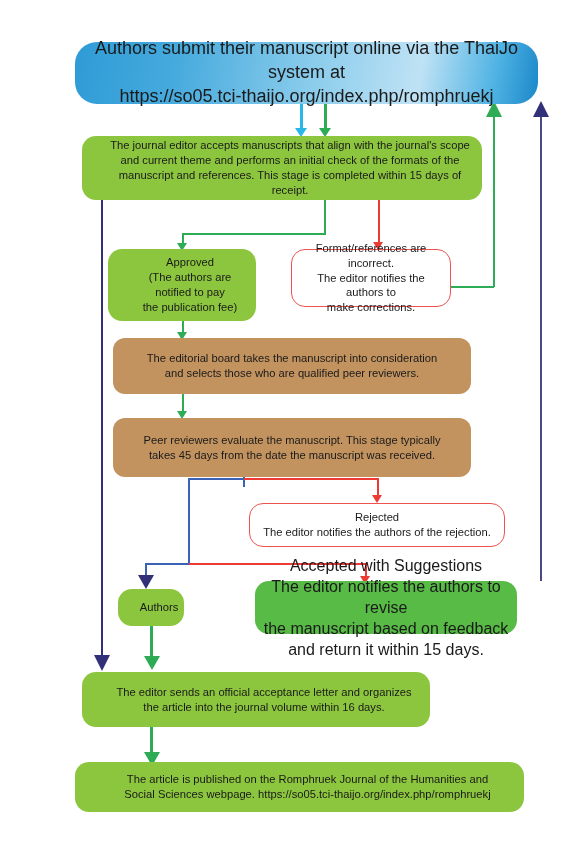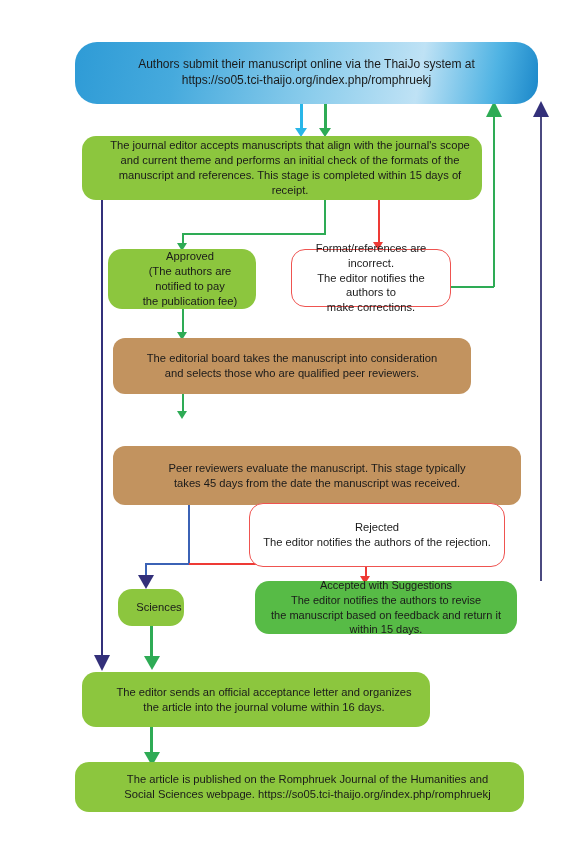--- a/index.html
+++ b/index.html
@@ -34,32 +34,32 @@
   .node .txt {
     display: block;
     white-space: pre-line;
     padding: 0 8px;
   }
 
   
   .box-submit {
     background: linear-gradient(100deg, #2e9bd6 0%, #46aadd 22%, #8ccdec 52%, #bfe2f5 74%, #4fb3e3 90%, #1b87c9 100%);
     border-radius: 22px;
-    font-size: 12px;
+    font-size: 18px;
   }
   .box-green-light {
     background: #8cc63e;
     border-radius: 14px;
     font-size: 11.2px;
     padding-left: 16px;
   }
   .box-green-mid {
     background: #57bb46;
     border-radius: 14px;
-    font-size: 11px;
+    font-size: 16px;
   }
   .box-brown {
     background: #c2935f;
     border-radius: 12px;
     font-size: 11.2px;
   }
   .box-outline-red {
     background: #ffffff;
     border: 1.6px solid #ef5350;
     border-radius: 14px;
@@ -150,49 +150,49 @@
     <span class="txt">Authors submit their manuscript online via the ThaiJo system at
 https://so05.tci-thaijo.org/index.php/romphruekj</span>
   </div>
 
   <div class="node box-green-light" style="left:82px; top:136px; width:400px; height:64px;">
     <span class="txt">The journal editor accepts manuscripts that align with the journal's scope
 and current theme and performs an initial check of the formats of the
 manuscript and references. This stage is completed within 15 days of receipt.</span>
   </div>
 
-  <div class="node box-green-light" style="left:108px; top:249px; width:148px; height:60px;">
+  <div class="node box-green-light" style="left:108px; top:249px; width:148px; height:72px;">
     <span class="txt">Approved
 (The authors are notified to pay
 the publication fee)</span>
   </div>
 
   <div class="node box-brown" style="left:113px; top:338px; width:358px; height:56px;">
     <span class="txt">The editorial board takes the manuscript into consideration
 and selects those who are qualified peer reviewers.</span>
   </div>
 
   <div class="node box-outline-red" style="left:291px; top:249px; width:160px; height:58px;">
     <span class="txt">Format/references are incorrect.
 The editor notifies the authors to
 make corrections.</span>
   </div>
 
-  <div class="node box-brown" style="left:113px; top:418px; width:408px; height:59px;margin-top:28px;">
+  <div class="node box-brown" style="left:113px; top:418px; width:358px; height:59px;">
     <span class="txt">Peer reviewers evaluate the manuscript. This stage typically
 takes 45 days from the date the manuscript was received.</span>
   </div>
 
-  <div class="node box-outline-red" style="left:249px; top:503px; width:256px; height:64px;">
+  <div class="node box-outline-red" style="left:249px; top:503px; width:256px; height:44px;">
     <span class="txt">Rejected
 The editor notifies the authors of the rejection.</span>
   </div>
 
   <div class="node box-green-light" style="left:118px; top:589px; width:66px; height:37px;">
-    <span class="txt">Sciences</span>
+    <span class="txt">Authors</span>
   </div>
 
   <div class="node box-green-mid" style="left:255px; top:581px; width:262px; height:53px;">
     <span class="txt">Accepted with Suggestions
 The editor notifies the authors to revise
 the manuscript based on feedback and return it within 15 days.</span>
   </div>
 
   <div class="node box-green-light" style="left:82px; top:672px; width:348px; height:55px;">
     <span class="txt">The editor sends an official acceptance letter and organizes

